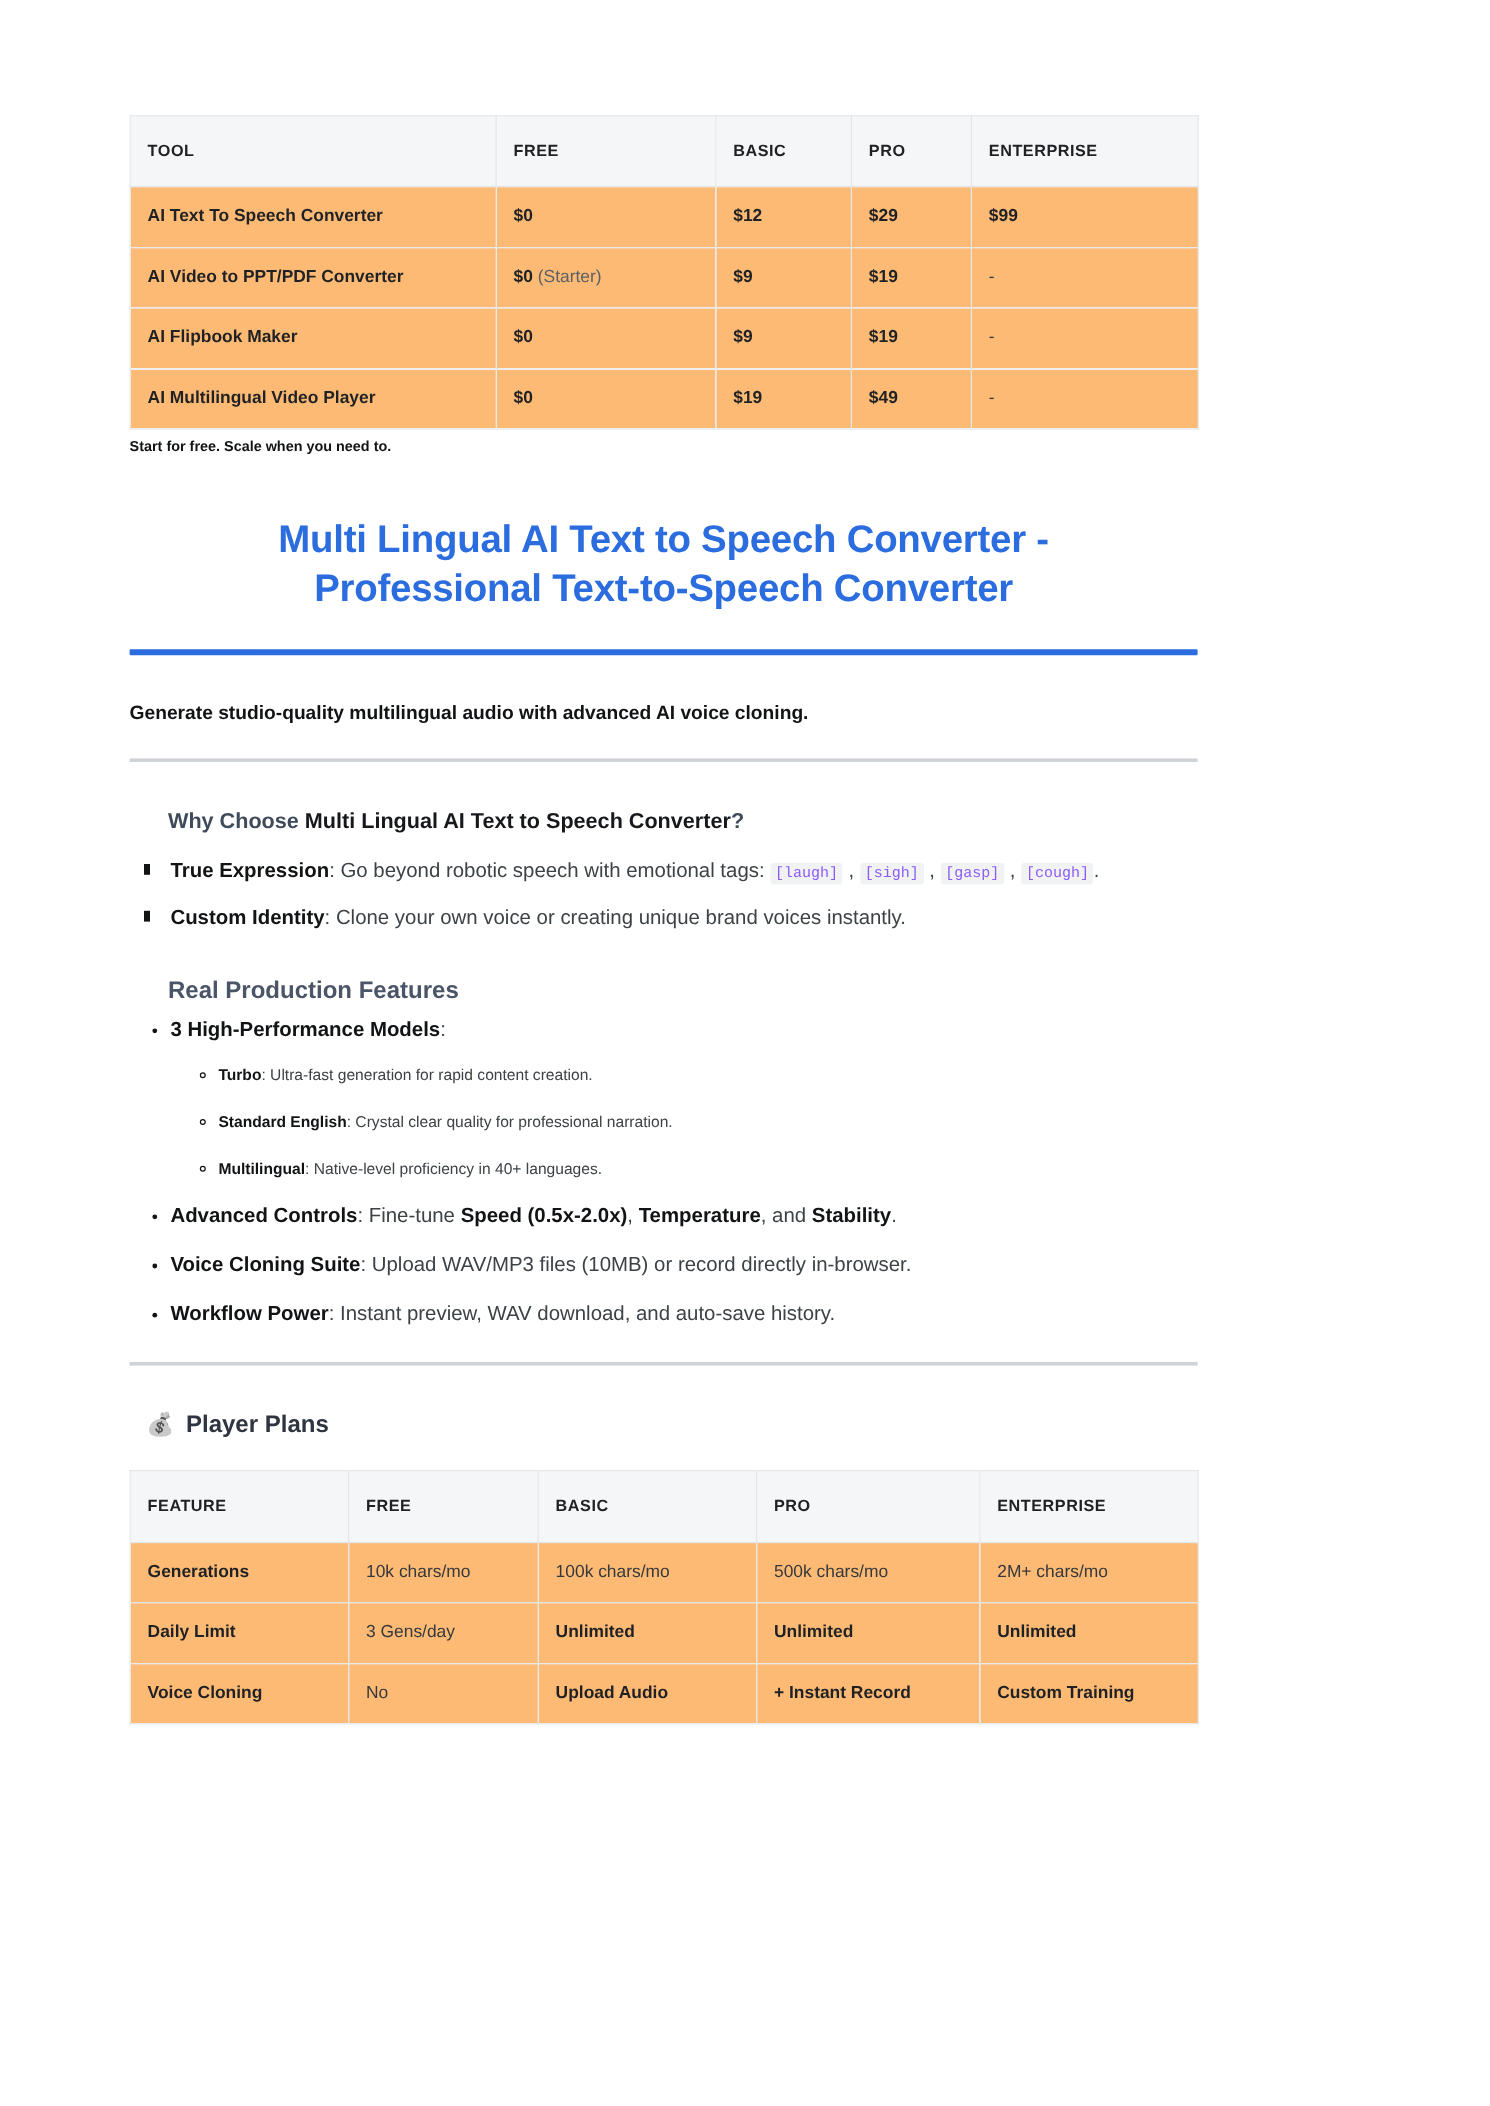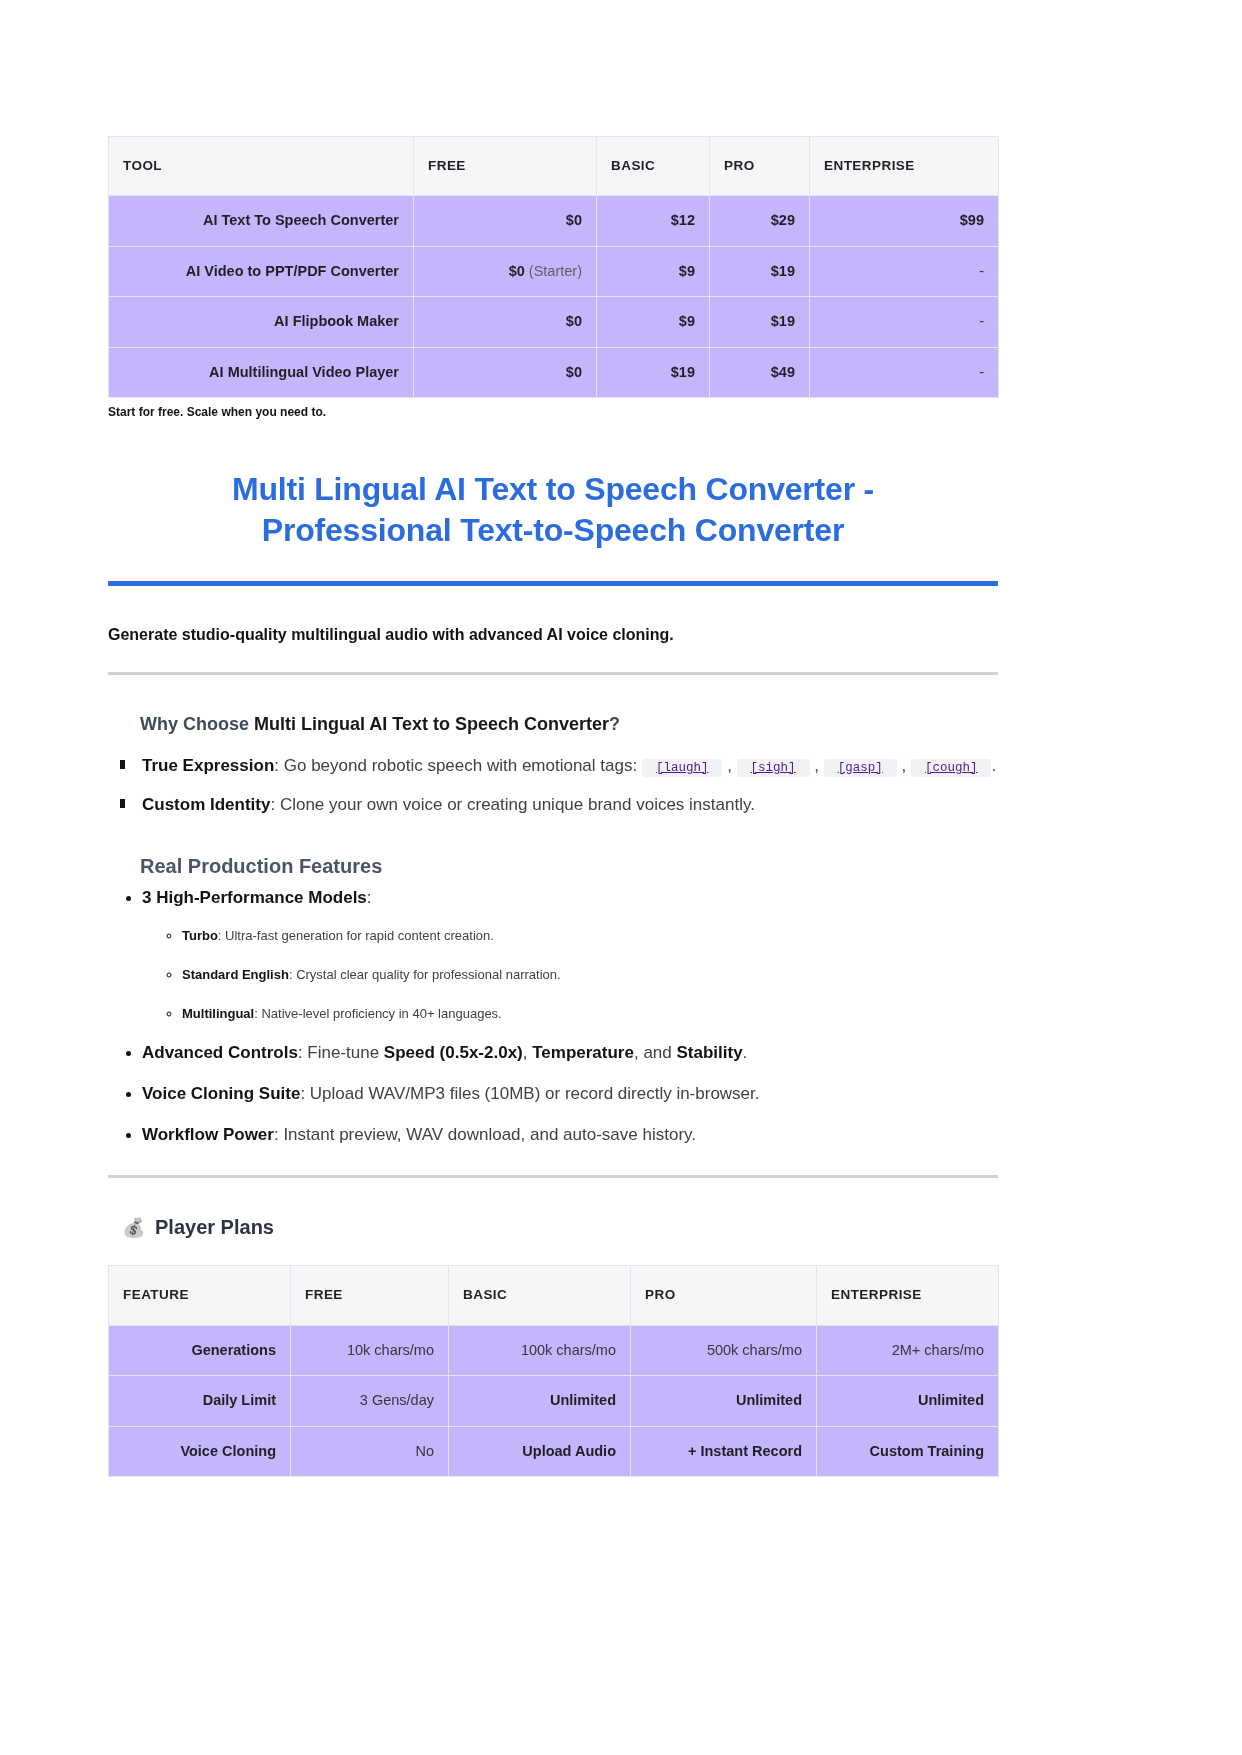--- a/index.html
+++ b/index.html
@@ -11,21 +11,21 @@
     font-family: "Liberation Sans", sans-serif;
     color: #202124;
     -webkit-font-smoothing: antialiased;
   }
   .page {
     width: 1242px;
     min-height: 1755px;
     padding: 96px 108px 0 108px;
     background: #ffffff;
   }
-  .content { width: 890px; margin-top: 40px; }
+  .content { width: 890px; }
 
   
   table.grid {
     width: 890px;
     border-collapse: collapse;
     table-layout: fixed;
     margin: 0;
     font-size: 14.5px;
   }
   table.grid th, table.grid td {
@@ -38,21 +38,21 @@
   }
   table.grid thead th {
     background: #f5f6f7;
     font-weight: bold;
     font-size: 13.5px;
     letter-spacing: .45px;
     color: #1f2124;
     padding-top: 20px;
     padding-bottom: 20px;
   }
-  table.grid tbody td { background: #c4b5fd; color: #1f2124; text-align: right; }
+  table.grid tbody td { background: #fdba74; color: #1f2124; }
   table.grid tbody td.rowhead { font-weight: bold; }
   table.grid tbody td.b { font-weight: bold; }
   table.grid tbody td.n { font-weight: normal; color: #35383c; }
   .muted-paren { color: #5b6066; font-weight: normal; }
 
   
   .tool-table col.c0 { width: 305px; }
   .tool-table col.c1 { width: 183px; }
   .tool-table col.c2 { width: 113px; }
   .tool-table col.c3 { width: 100px; }
@@ -182,24 +182,23 @@
     line-height: 1.45;
     color: #3d4246;
     margin: 0 0 18px 0;
   }
   ul.circle > li::marker { color: #111315; font-size: 14px; }
   b.k { color: #111315; font-weight: bold; }
   .tag {
     font-family: "Liberation Mono", "DejaVu Sans Mono", monospace;
     font-size: 12.5px;
     background: #f1f2f4;
-    color: #4c1d95;
-    padding: 2px 14px;
+    color: #8b5cf6;
+    padding: 2px 4px;
     border-radius: 3px;
-    text-decoration: underline;
   }
   .comma { color: #3d4246; }
 </style>
 </head>
 <body>
 
 <div class="page">
 <div class="content">
 
   <table class="grid tool-table">

